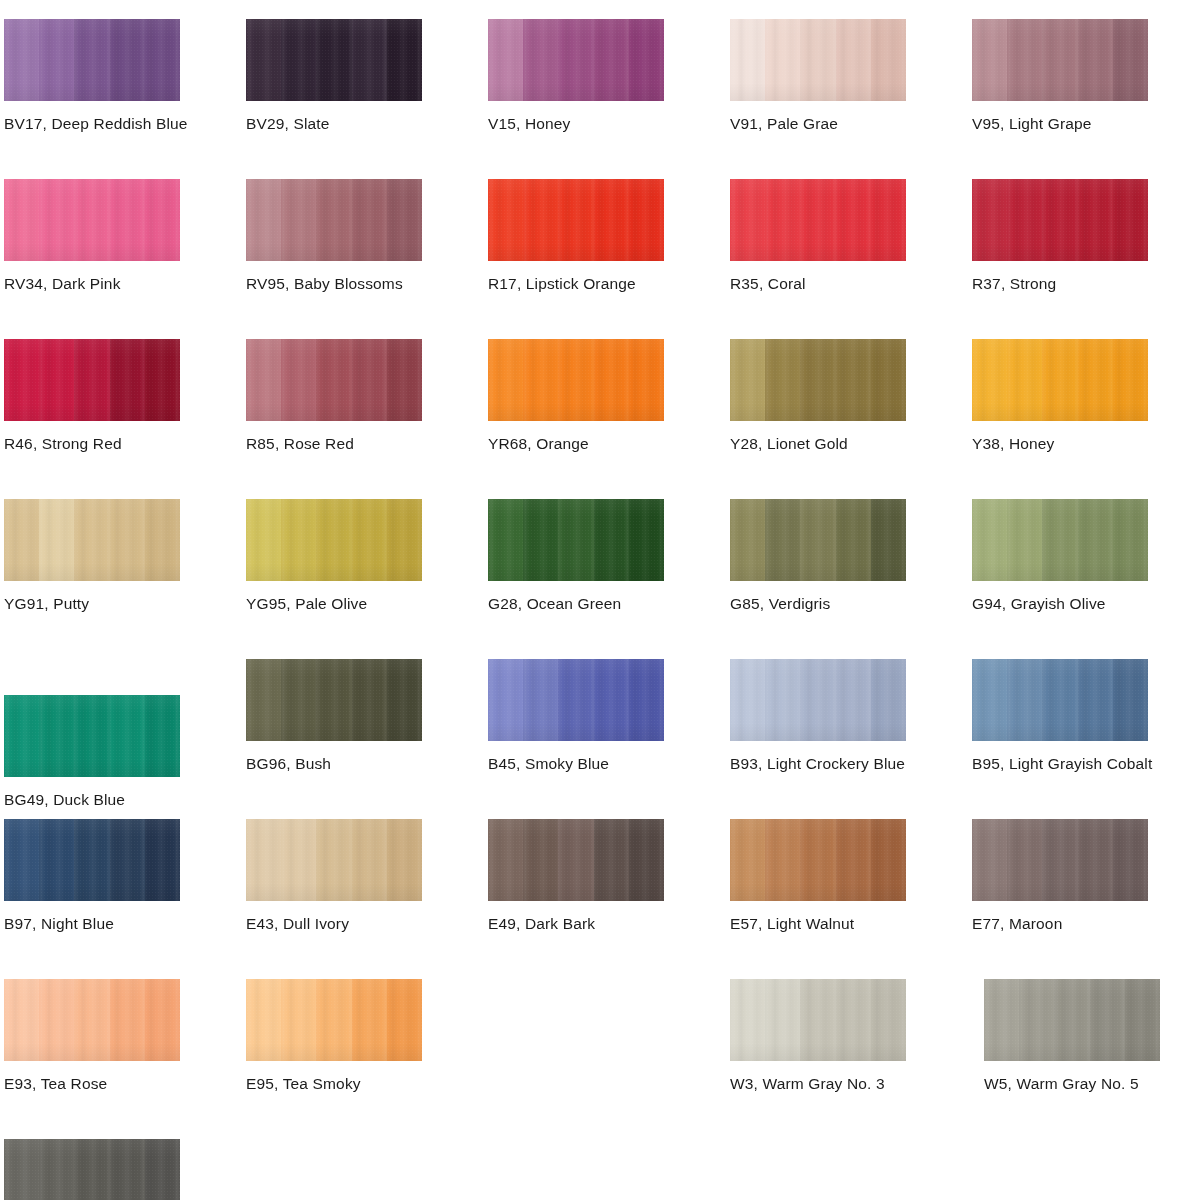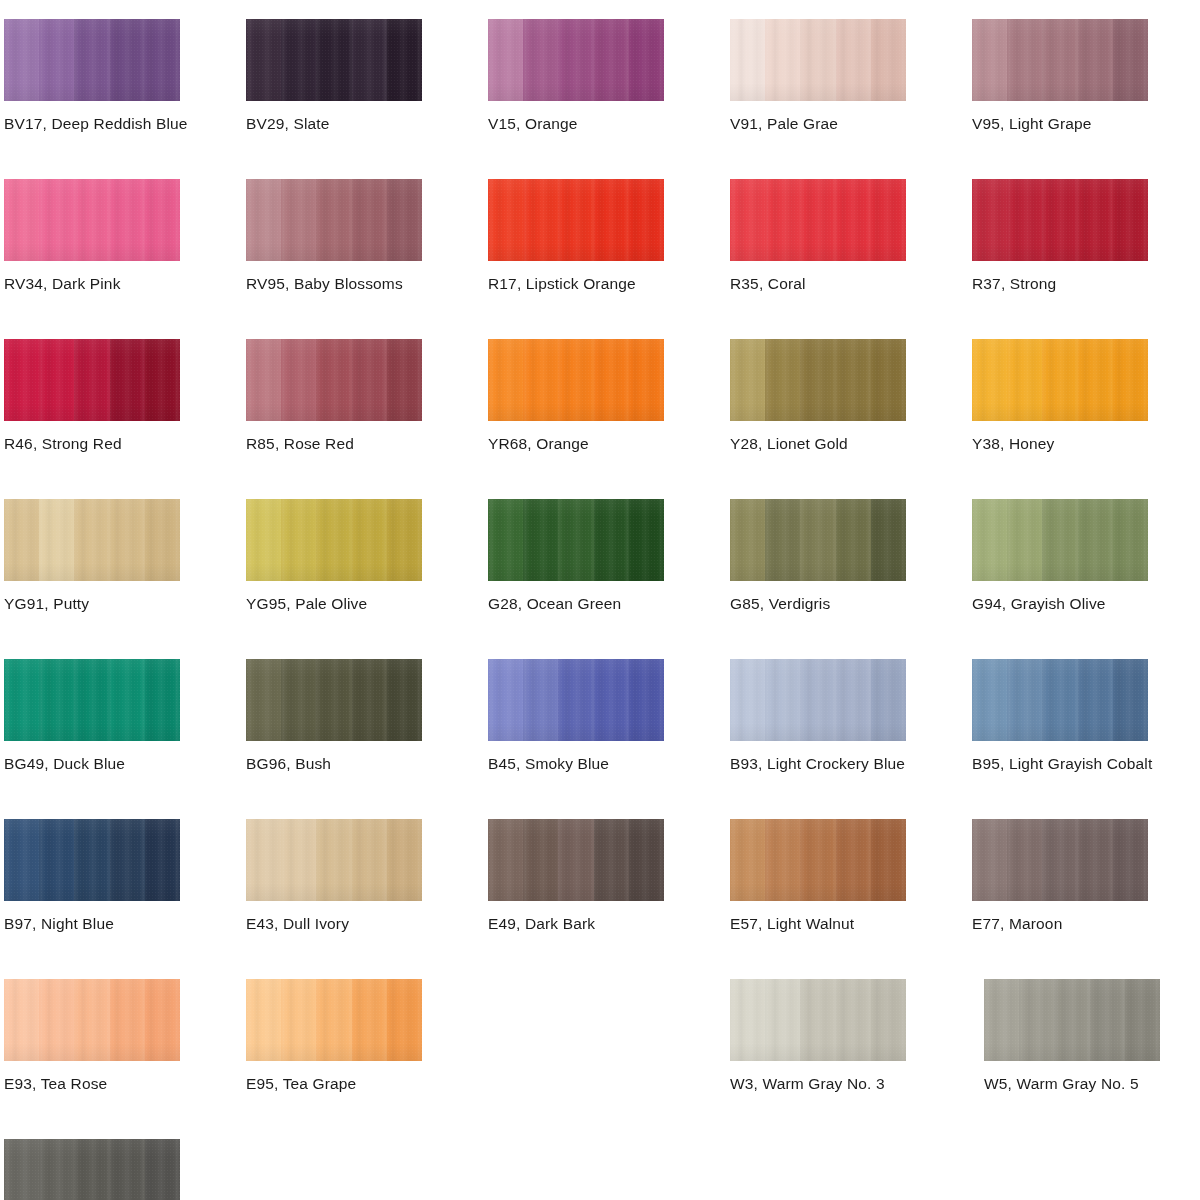--- a/index.html
+++ b/index.html
@@ -117,21 +117,21 @@
       <div class="swatch-chip" title="V15, Mallow" style="width: 176px; height: 82px; background: rgb(155, 79, 133);">
         <div class="band" style="background: rgb(187, 127, 166); left: 0%; width: 20%;"></div>
         <div class="band" style="background: rgb(163, 92, 141); left: 20%; width: 20%;"></div>
         <div class="band" style="background: rgb(155, 79, 133); left: 40%; width: 20%;"></div>
         <div class="band" style="background: rgb(150, 73, 127); left: 60%; width: 20%;"></div>
         <div class="band" style="background: rgb(142, 62, 120); left: 80%; width: 20%;"></div>
         <div class="streaks"></div>
         <div class="grain"></div>
         <div class="sheen"></div>
       </div>
-      <div class="swatch-label">V15, Orange</div>
+      <div class="swatch-label">V15, Honey</div>
     </div>
     <div class="swatch-cell" style="left: 730px; top: 0px;">
       <div class="swatch-chip" title="V91, Pale Grae" style="width: 176px; height: 82px; background: rgb(232, 207, 198);">
         <div class="band" style="background: rgb(241, 226, 220); left: 0%; width: 20%;"></div>
         <div class="band" style="background: rgb(238, 215, 206); left: 20%; width: 20%;"></div>
         <div class="band" style="background: rgb(231, 205, 195); left: 40%; width: 20%;"></div>
         <div class="band" style="background: rgb(227, 196, 186); left: 60%; width: 20%;"></div>
         <div class="band" style="background: rgb(220, 184, 173); left: 80%; width: 20%;"></div>
         <div class="streaks"></div>
         <div class="grain"></div>
@@ -340,21 +340,21 @@
         <div class="band" style="background: rgb(154, 167, 114); left: 20%; width: 20%;"></div>
         <div class="band" style="background: rgb(134, 148, 100); left: 40%; width: 20%;"></div>
         <div class="band" style="background: rgb(127, 142, 95); left: 60%; width: 20%;"></div>
         <div class="band" style="background: rgb(122, 138, 91); left: 80%; width: 20%;"></div>
         <div class="streaks"></div>
         <div class="grain"></div>
         <div class="sheen"></div>
       </div>
       <div class="swatch-label">G94, Grayish Olive</div>
     </div>
-    <div class="swatch-cell" style="left: 4px; top: 640px;">
+    <div class="swatch-cell" style="left: 4px; top: 676px;">
       <div class="swatch-chip" title="BG49, Duck Blue" style="width: 176px; height: 82px; background: rgb(14, 143, 114);">
         <div class="band" style="background: rgb(15, 147, 118); left: 0%; width: 20%;"></div>
         <div class="band" style="background: rgb(13, 141, 112); left: 20%; width: 20%;"></div>
         <div class="band" style="background: rgb(11, 138, 110); left: 40%; width: 20%;"></div>
         <div class="band" style="background: rgb(13, 143, 114); left: 60%; width: 20%;"></div>
         <div class="band" style="background: rgb(10, 134, 107); left: 80%; width: 20%;"></div>
         <div class="streaks"></div>
         <div class="grain"></div>
         <div class="sheen"></div>
       </div>
@@ -494,21 +494,21 @@
       <div class="swatch-chip" title="E95, Tea Orange" style="width: 176px; height: 82px; background: rgb(248, 180, 107);">
         <div class="band" style="background: rgb(252, 203, 147); left: 0%; width: 20%;"></div>
         <div class="band" style="background: rgb(251, 195, 134); left: 20%; width: 20%;"></div>
         <div class="band" style="background: rgb(249, 182, 114); left: 40%; width: 20%;"></div>
         <div class="band" style="background: rgb(246, 167, 93); left: 60%; width: 20%;"></div>
         <div class="band" style="background: rgb(242, 154, 76); left: 80%; width: 20%;"></div>
         <div class="streaks"></div>
         <div class="grain"></div>
         <div class="sheen"></div>
       </div>
-      <div class="swatch-label">E95, Tea Grape</div>
+      <div class="swatch-label">E95, Tea Smoky</div>
     </div>
     <div class="swatch-cell" style="left: 730px; top: 960px;">
       <div class="swatch-chip" title="W3, Warm Gray No. 3" style="width: 176px; height: 82px; background: rgb(201, 198, 185);">
         <div class="band" style="background: rgb(217, 215, 203); left: 0%; width: 20%;"></div>
         <div class="band" style="background: rgb(212, 210, 198); left: 20%; width: 20%;"></div>
         <div class="band" style="background: rgb(198, 195, 182); left: 40%; width: 20%;"></div>
         <div class="band" style="background: rgb(194, 191, 178); left: 60%; width: 20%;"></div>
         <div class="band" style="background: rgb(188, 185, 172); left: 80%; width: 20%;"></div>
         <div class="streaks"></div>
         <div class="grain"></div>

